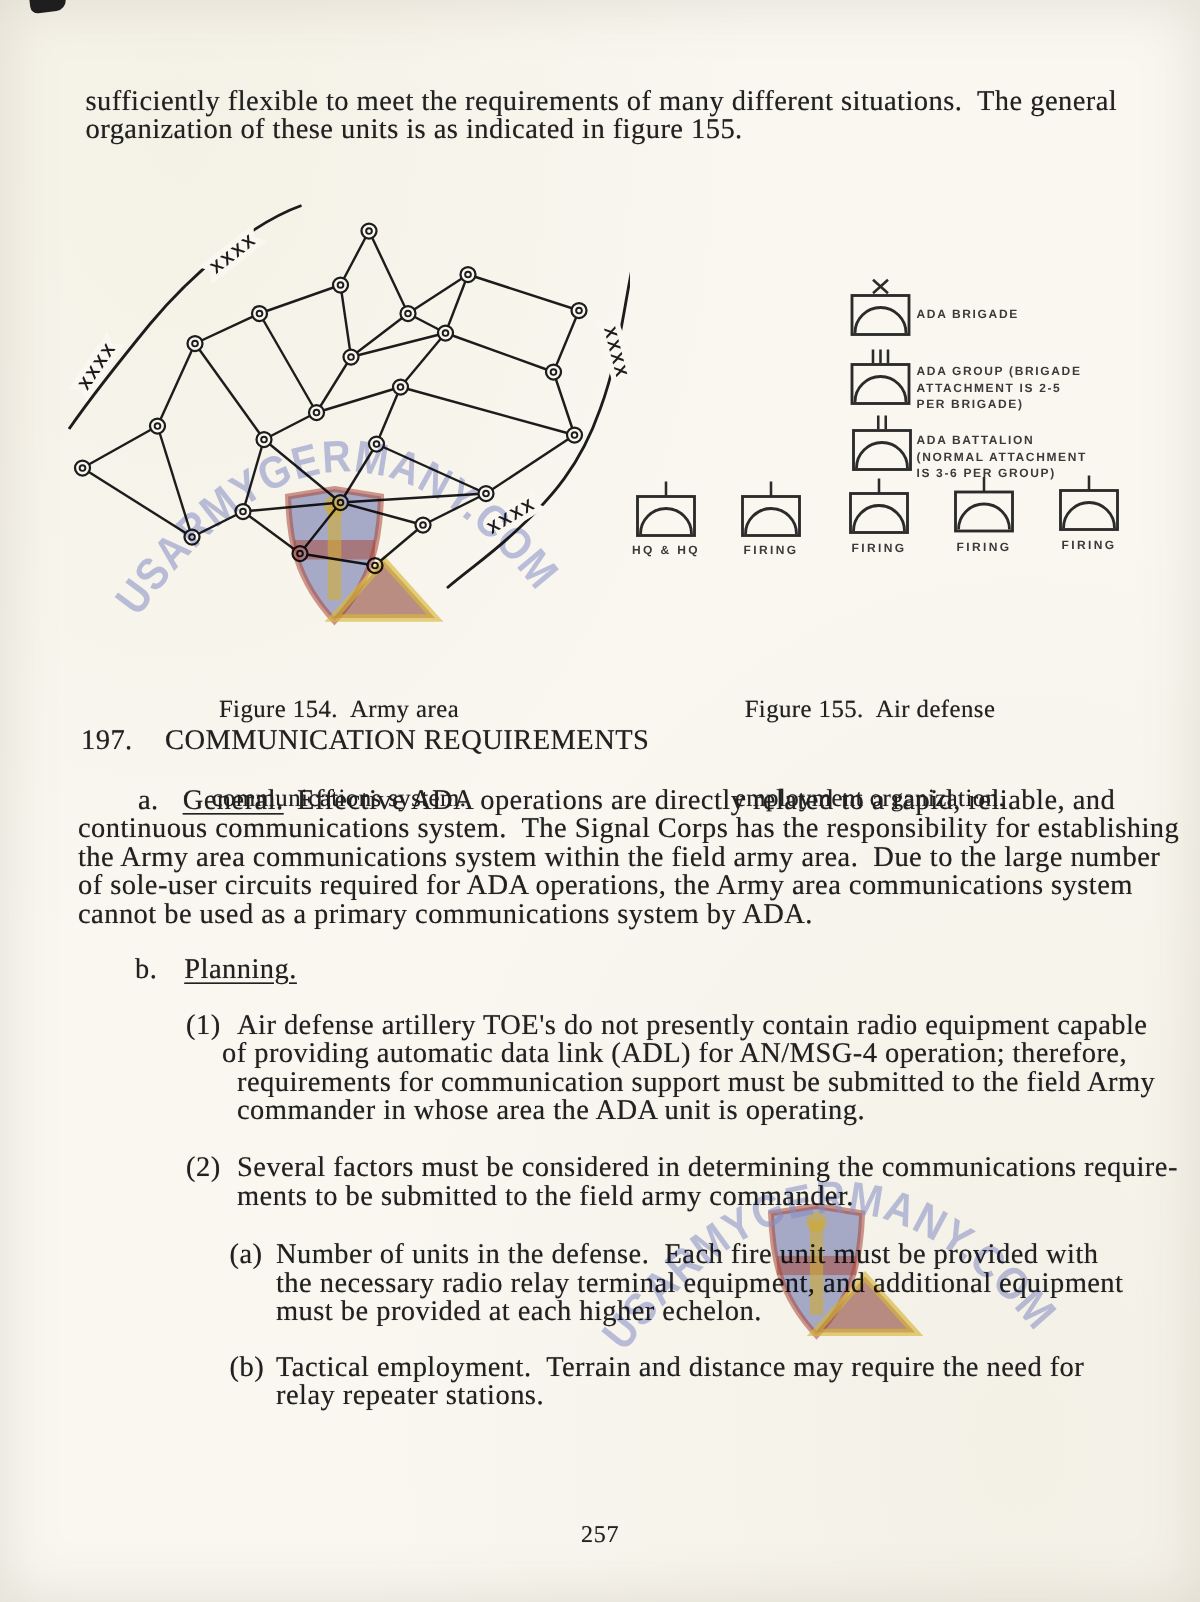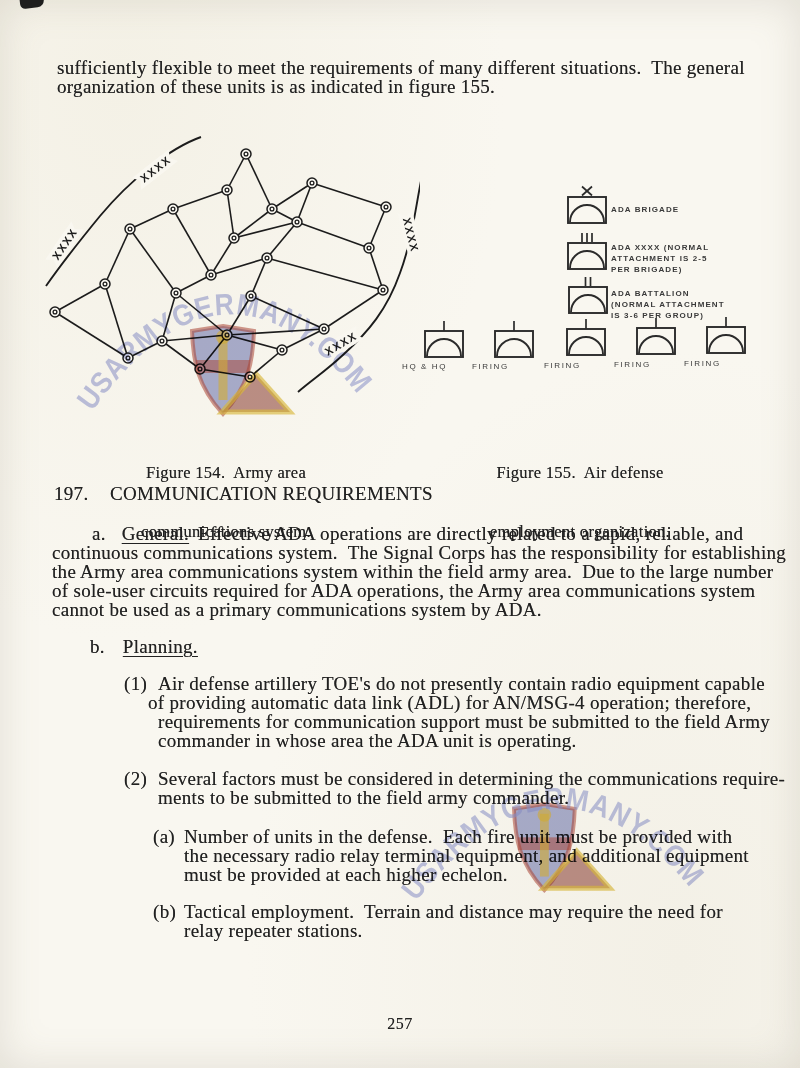--- a/index.html
+++ b/index.html
@@ -9,22 +9,22 @@
                      radial-gradient(ellipse at 85% 90%, #f3f0e6 0%, rgba(243,240,230,0) 45%);
     box-shadow:inset 0 0 40px rgba(120,110,90,.18);
     font-family:"Liberation Serif", serif; color:#212121;}
   .tl{position:absolute;white-space:pre;font-size:19px;line-height:19px;letter-spacing:.3px;
       text-shadow:0 0 .5px rgba(20,20,20,.55);}
   .kw{text-decoration:underline;text-underline-offset:2.5px;}
   .cap{position:absolute;text-align:center;font-size:16.5px;line-height:19.5px;letter-spacing:.3px;
        text-shadow:0 0 .5px rgba(20,20,20,.55);white-space:pre;}
   .smlbl{position:absolute;font-family:"Liberation Sans",sans-serif;font-size:8px;font-weight:bold;
        letter-spacing:1.1px;color:#3a3a3a;line-height:11px;white-space:pre;}
-  .unitlbl{position:absolute;font-family:"Liberation Sans",sans-serif;font-size:8px;font-weight:normal;
-       letter-spacing:1.6px;color:#3a3a3a;text-align:left;width:84px;white-space:pre;}
+  .unitlbl{position:absolute;font-family:"Liberation Sans",sans-serif;font-size:8px;font-weight:bold;
+       letter-spacing:1.6px;color:#3a3a3a;text-align:center;width:84px;white-space:pre;}
   .symwrap{position:absolute;width:44px;height:40px;}
   svg[data-symbol] rect, svg[data-symbol] path{fill:none;stroke:#2b2b2b;stroke-width:1.9px;}
   svg[data-symbol] line{stroke:#2b2b2b;stroke-width:1.7px;}
   #net-svg line{stroke:#1c1c1c;stroke-width:1.6px;}
   #net-svg .bnd{fill:none;stroke:#1c1c1c;stroke-width:1.9px;}
   #net-svg circle.outer{fill:#f9f7f0;stroke:#1c1c1c;stroke-width:1.5px;}
   #net-svg circle.inner{fill:none;stroke:#1c1c1c;stroke-width:1.3px;}
   #net-svg text.bx{font-family:"Liberation Sans",sans-serif;font-size:11px;font-weight:bold;
        letter-spacing:1.5px;fill:#1c1c1c;stroke:#f9f7f0;stroke-width:7px;paint-order:stroke;
        text-anchor:middle;}
@@ -207,21 +207,21 @@
 
   <div class="symwrap" style="left:565px;top:231px">
     <svg width="44" height="40" viewBox="0 0 44 40" data-symbol="figure155.legend.1.echelon">
         <rect x="3" y="12" width="38" height="26"></rect>
         <path d="M 5 37 A 17 17 0 0 1 39 37"></path>
         <line x1="17" y1="2" x2="17" y2="11"></line>
         <line x1="22" y1="2" x2="22" y2="11"></line>
         <line x1="27" y1="2" x2="27" y2="11"></line>
       </svg>
   </div>
-  <div class="smlbl" style="left:611px;top:242px">ADA XXXX (NORMAL</div>
+  <div class="smlbl" style="left:611px;top:242px">ADA GROUP (BRIGADE</div>
   <div class="smlbl" style="left:611px;top:253px">ATTACHMENT IS 2-5</div>
   <div class="smlbl" style="left:611px;top:264px">PER BRIGADE)</div>
 
   <div class="symwrap" style="left:566px;top:275px">
     <svg width="44" height="40" viewBox="0 0 44 40" data-symbol="figure155.legend.2.echelon">
         <rect x="3" y="12" width="38" height="26"></rect>
         <path d="M 5 37 A 17 17 0 0 1 39 37"></path>
         <line x1="19.5" y1="2" x2="19.5" y2="11"></line>
         <line x1="24.5" y1="2" x2="24.5" y2="11"></line>
       </svg>

